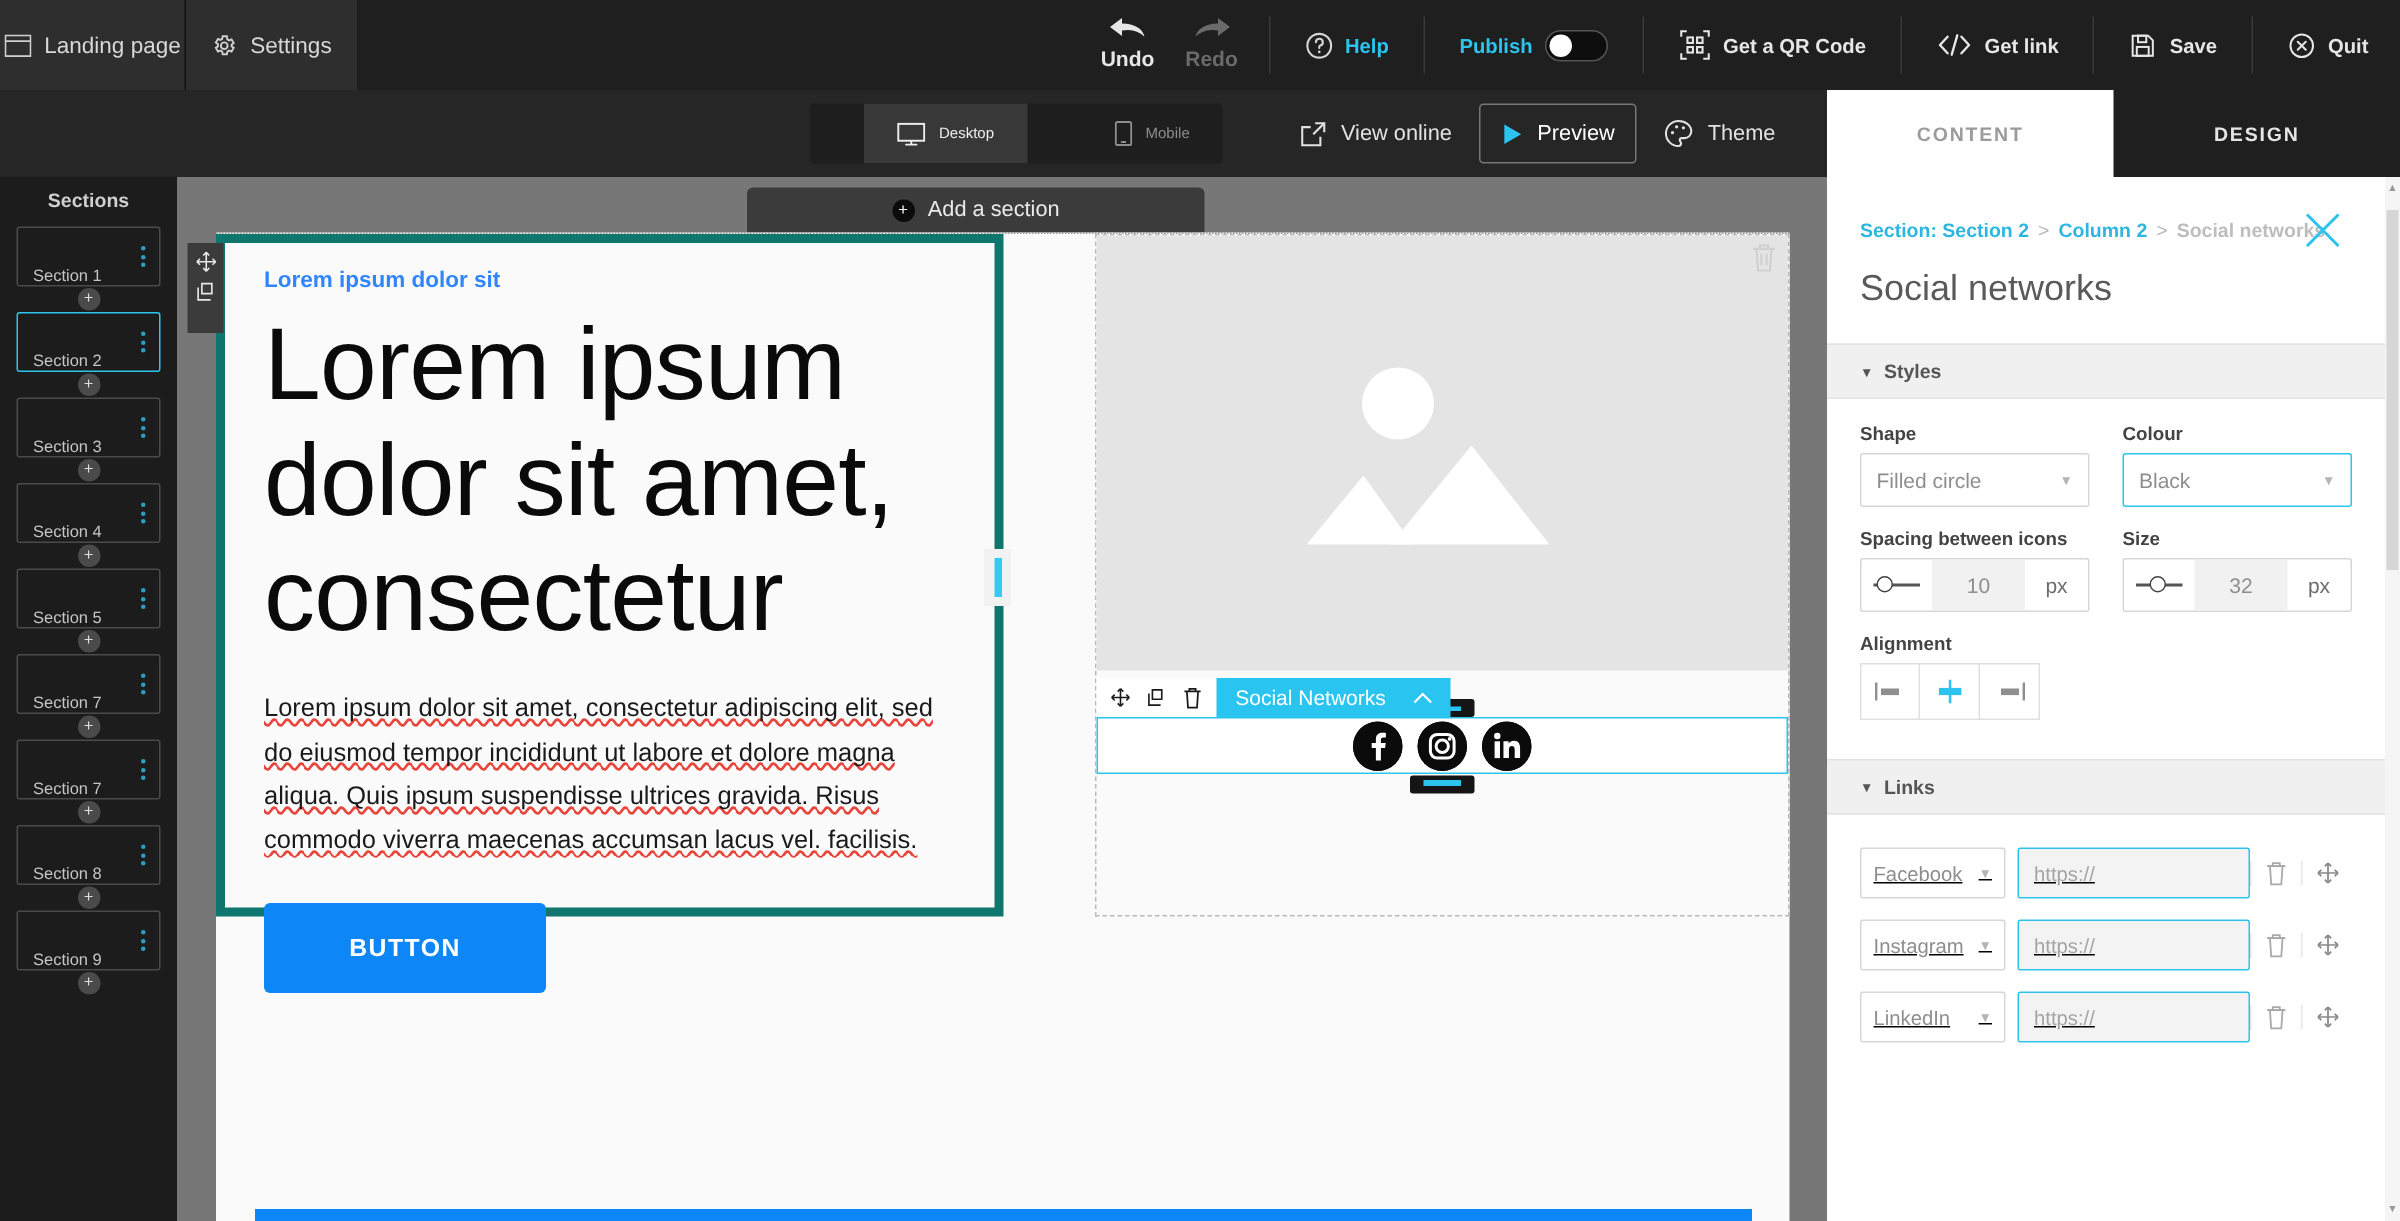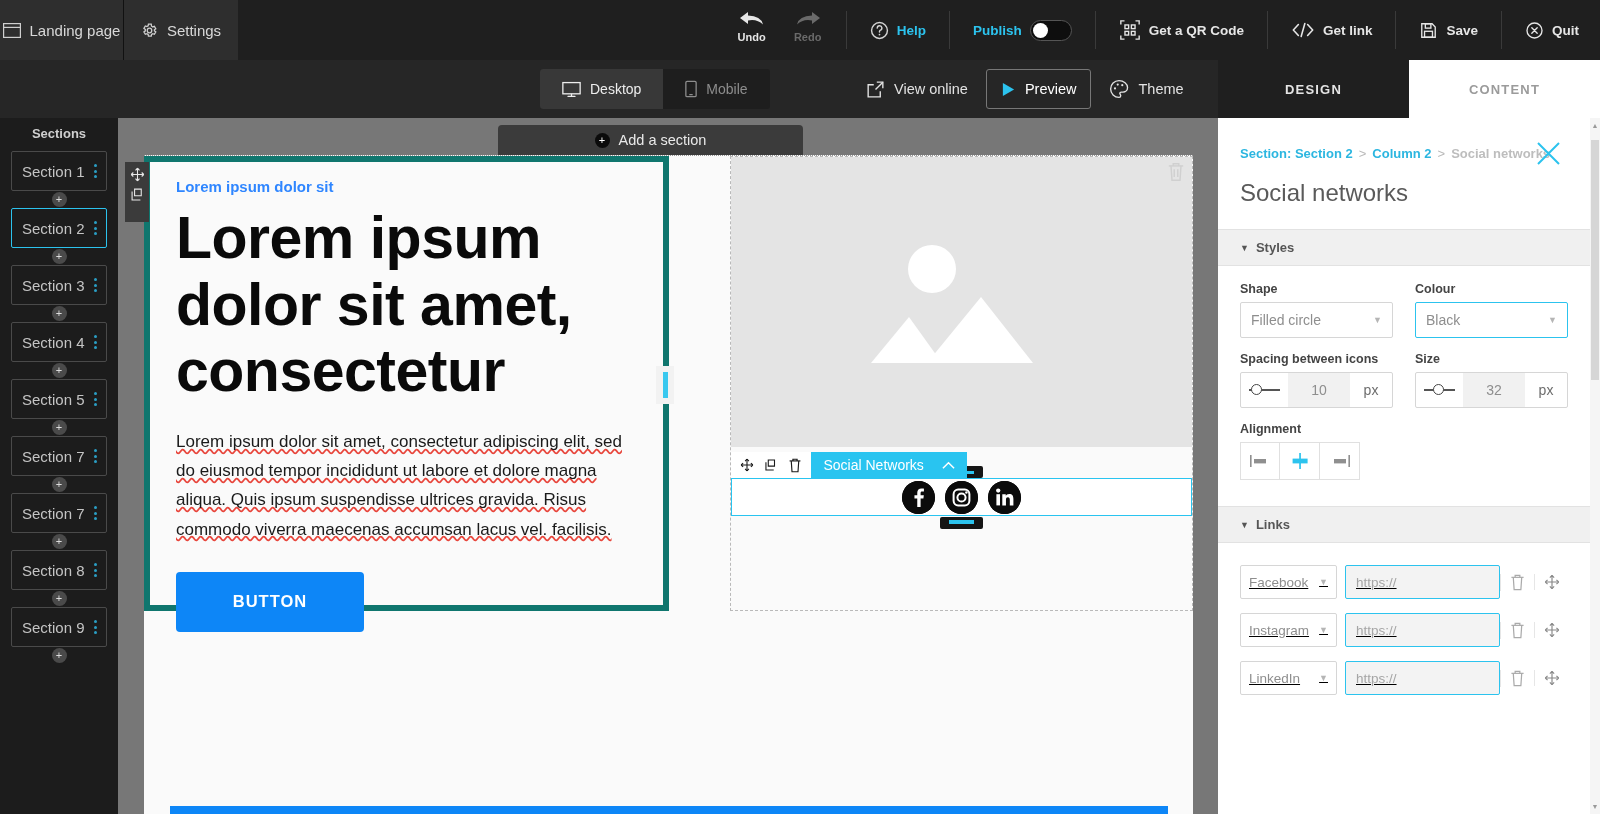--- a/index.html
+++ b/index.html
@@ -24,21 +24,21 @@
     width: 114px; background: #2e2e2e; display: flex; align-items: center;
     justify-content: center; gap: 9px; color: #d8d8d8; font-size: 15px;
   }
   .topbar-spacer { flex: 1; }
   .top-actions { display: flex; align-items: center; height: 60px; padding-right: 8px; }
   .undoredo { display: flex; align-items: flex-start; height: 60px; padding-top: 4px; }
   .ur-item {
     width: 56px; display: flex; flex-direction: column; align-items: center;
     justify-content: center; gap: 1px; padding-top: 4px;
   }
-  .ur-item .lbl { font-size: 11px; font-weight: bold; color: #e6e6e6; }
+  .ur-item .lbl { font-size: 14px; font-weight: bold; color: #e6e6e6; }
   .ur-item.dim .lbl { color: #6a6a6a; }
   .vdiv { width: 1px; height: 38px; background: #3a3a3a; margin: 0 10px; align-self: center; }
   .act {
     display: flex; align-items: center; gap: 8px; padding: 0 13px; height: 36px;
     color: #e6e6e6; font-size: 13.5px; font-weight: bold; align-self: center;
   }
   .act.cyan { color: #2cc3ee; }
   .toggle {
     width: 42px; height: 21px; border-radius: 11px; background: #0e0e0e;
     border: 1px solid #555; position: relative; flex: none;
@@ -52,41 +52,41 @@
   .secondbar {
     position: absolute; left: 0; top: 60px; width: 1600px; height: 58px;
     background: #262626;
   }
   .dev-group {
     position: absolute; left: 540px; top: 9px; height: 40px; display: flex;
     background: #1e1e1e; border-radius: 3px; overflow: hidden;
   }
   .dev-btn {
     display: flex; align-items: center; gap: 9px; padding: 0 22px;
-    font-size: 14px; color: #8d8d8d; height: 40px;
+    font-size: 10px; color: #8d8d8d; height: 40px; margin-left: 36px;
   }
   .dev-btn.active { background: #383838; color: #ededed; }
   .bar2-actions { position: absolute; left: 852px; top: 9px; display: flex; align-items: center; gap: 4px; }
   .b2 {
     display: flex; align-items: center; gap: 9px; height: 40px; padding: 0 14px;
     color: #e2e2e2; font-size: 14.5px;
   }
   .b2.boxed { border: 1px solid #777; border-radius: 3px; }
   .b2.boxed .b2lbl { color: #fff; }
 
   
   .sidebar {
     position: absolute; left: 0; top: 118px; width: 118px; bottom: 0;
     background: #1c1c1c; padding-top: 8px;
   }
   .sb-title { text-align: center; color: #cfcfcf; font-size: 13px; font-weight: bold; margin-bottom: 10px; }
   .sb-item {
     position: relative; margin: 0 11px; height: 40px; border: 1px solid #4a4a4a;
-    border-radius: 2px; display: flex; align-items: center; padding-left: 10px;
-    color: #c4c4c4; font-size: 15px;
+    border-radius: 2px; display: flex; align-items: flex-end; padding-left: 10px;
+    color: #c4c4c4; font-size: 11px;
   }
   .sb-item.selected { border-color: #2cc3ee; }
   .sb-dots {
     position: absolute; right: 9px; top: 50%; transform: translateY(-50%);
     display: flex; flex-direction: column; gap: 2.5px;
   }
   .sb-dots i { width: 3px; height: 3px; border-radius: 50%; background: #2a9ec4; display: block; }
   .sb-plus { height: 17px; display: flex; align-items: center; justify-content: center; }
   .sb-plus b {
     width: 15px; height: 15px; border-radius: 50%; background: #4a4a4a; color: #ddd;
@@ -116,21 +116,21 @@
   .col1 {
     position: relative; width: 541px; border: 6px solid #0f766e; background: #fafafa;
     padding: 16px 26px 0 26px;
   }
   .col-handles {
     position: absolute; left: -25px; top: 0; width: 24px; background: #3b3b3b;
     height: 60px; display: flex; flex-direction: column; align-items: center;
     gap: 5px; padding-top: 5px;
   }
   .eyebrow { color: #2f86ff; font-size: 15px; font-weight: bold; margin-bottom: 10px; }
-  .headline { font-size: 59px; line-height: 1.13; font-weight: bold; color: #0a0a0a; letter-spacing: -0.5px; }
+  .headline { font-size: 68px; line-height: 1.13; font-weight: normal; color: #0a0a0a; letter-spacing: -0.5px; }
   .bodytext { margin-top: 22px; font-size: 17px; line-height: 1.72; color: #1a1a1a; }
   .sq { text-decoration: underline wavy #e8463c; text-decoration-skip-ink: none; }
   .cta {
     margin-top: 28px; width: 188px; height: 60px; background: #0d86f7; border-radius: 4px;
     color: #fff; font-size: 16.5px; font-weight: bold; letter-spacing: 1px;
     display: flex; align-items: center; justify-content: center;
   }
   .caret {
     position: absolute; left: 512px; top: 210px; width: 18px; height: 38px;
     background: #f2f2f2; display: flex; align-items: center; justify-content: center;
@@ -649,25 +649,25 @@
             <path d="M6.4 6.5v7M9.6 6.5v7"></path>
           </svg>
       </div>
 
       <div class="bottombar"></div>
     </div>
   </div>
 
   <div class="rpanel">
     <div class="rtabs">
+      <div class="rtab active">
+        <span>CONTENT</span>
+      </div>
       <div class="rtab inactive">
         <span>DESIGN</span>
-      </div>
-      <div class="rtab active">
-        <span>CONTENT</span>
       </div>
     </div>
 
     <div class="rbody">
       <div class="breadcrumb">
         <a>Section: Section 2</a>
         <span class="sep">&gt;</span>
         <a>Column 2</a>
         <span class="sep">&gt;</span>
         <span>Social networks</span>

